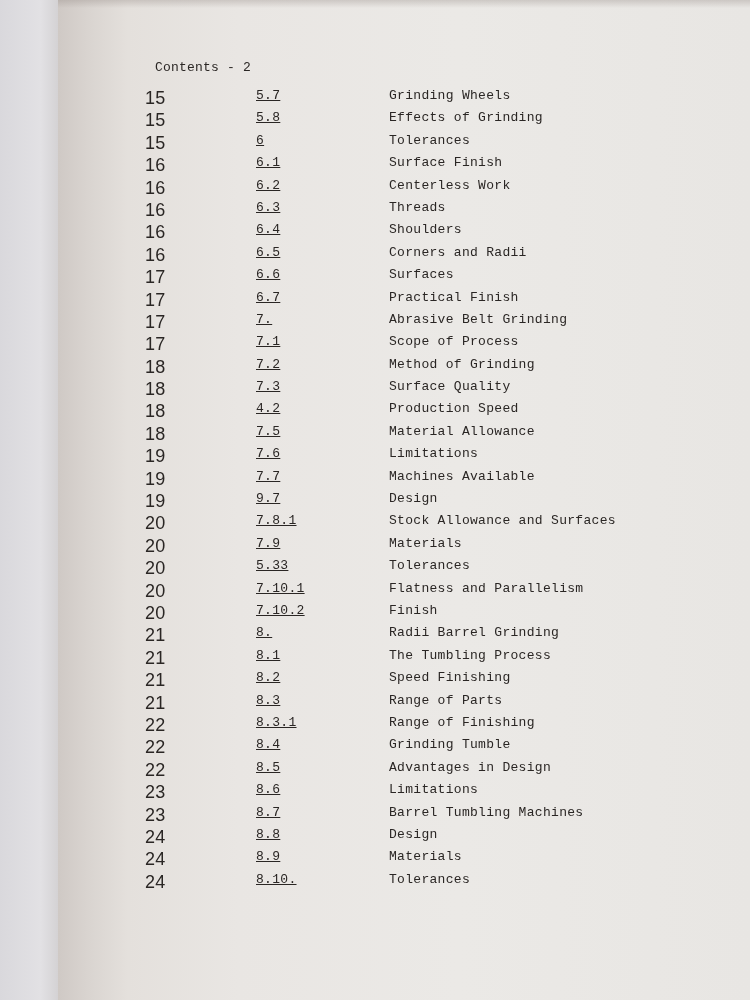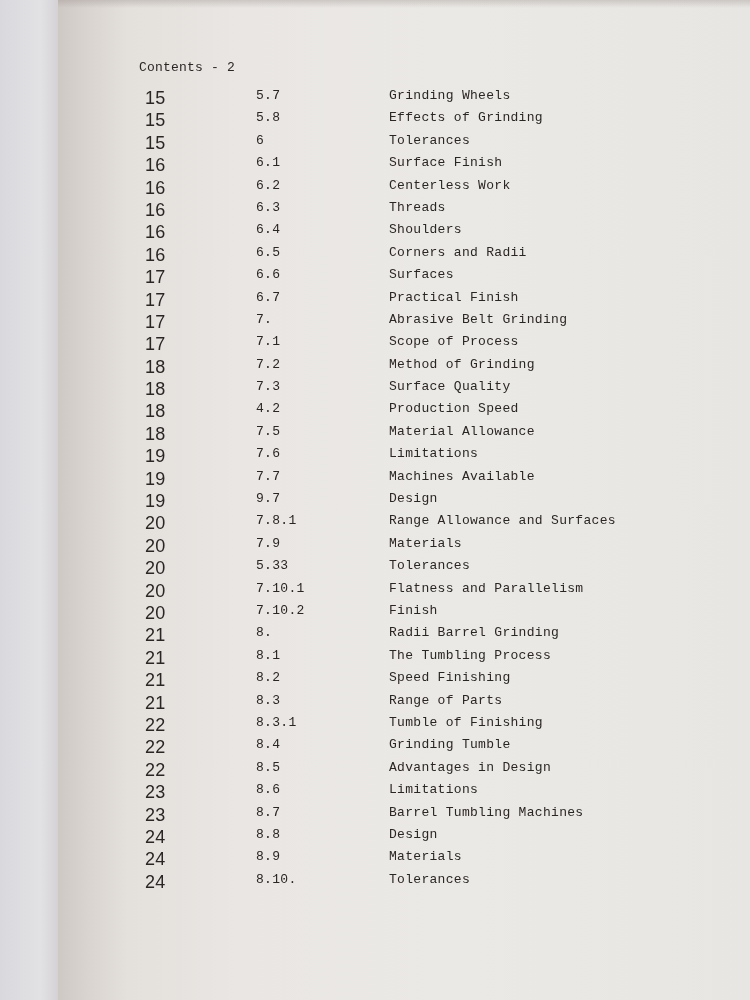--- a/index.html
+++ b/index.html
@@ -19,33 +19,33 @@
   .page::before {
     content: ""; position: absolute; left: 0; top: 0; right: 0; height: 8px;
     background: linear-gradient(to bottom, rgba(150,140,135,0.35), rgba(0,0,0,0));
   }
   .ghost {
     position: absolute; left: 290px; top: 88px; width: 420px; height: 330px;
     color: rgba(120,115,110,0.13); font-size: 13px; line-height: 22.3px;
     white-space: pre; pointer-events: none;
   }
   .header {
-    position: absolute; left: 139px; top: 60px;
+    position: absolute; left: 155px; top: 60px;
     font-size: 13px; color: #2a2624; letter-spacing: 0.2px;
   }
   .toc {
     position: absolute; left: 145px; top: 88px; width: 520px;
   }
   .row {
     position: relative; height: 22.4px; font-size: 13px; color: #2a2624;
     letter-spacing: 0.3px;
   }
   .row span { position: absolute; top: 0; white-space: nowrap; }
   .pg { left: 0; font-family: "Liberation Sans", "DejaVu Sans", sans-serif; font-size: 18px; }
-  .sec { left: 111px; }
+  .sec { left: 111px; text-decoration: underline; }
   .title { left: 244px; text-align: center; }
 </style>
 </head>
 <body>
 
 <div class="left-page"></div>
 
 <div class="page">
   <div class="ghost"></div>
 </div>
@@ -144,21 +144,21 @@
       <span class="title">Machines Available</span>
     </div>
     <div class="row">
       <span class="pg">19</span>
       <span class="sec">9.7</span>
       <span class="title">Design</span>
     </div>
     <div class="row">
       <span class="pg">20</span>
       <span class="sec">7.8.1</span>
-      <span class="title">Range Allowance and Surfaces</span>
+      <span class="title">Stock Allowance and Surfaces</span>
     </div>
     <div class="row">
       <span class="pg">20</span>
       <span class="sec">7.9</span>
       <span class="title">Materials</span>
     </div>
     <div class="row">
       <span class="pg">20</span>
       <span class="sec">5.33</span>
       <span class="title">Tolerances</span>
@@ -189,21 +189,21 @@
       <span class="title">Speed Finishing</span>
     </div>
     <div class="row">
       <span class="pg">21</span>
       <span class="sec">8.3</span>
       <span class="title">Range of Parts</span>
     </div>
     <div class="row">
       <span class="pg">22</span>
       <span class="sec">8.3.1</span>
-      <span class="title">Tumble of Finishing</span>
+      <span class="title">Range of Finishing</span>
     </div>
     <div class="row">
       <span class="pg">22</span>
       <span class="sec">8.4</span>
       <span class="title">Grinding Tumble</span>
     </div>
     <div class="row">
       <span class="pg">22</span>
       <span class="sec">8.5</span>
       <span class="title">Advantages in Design</span>

